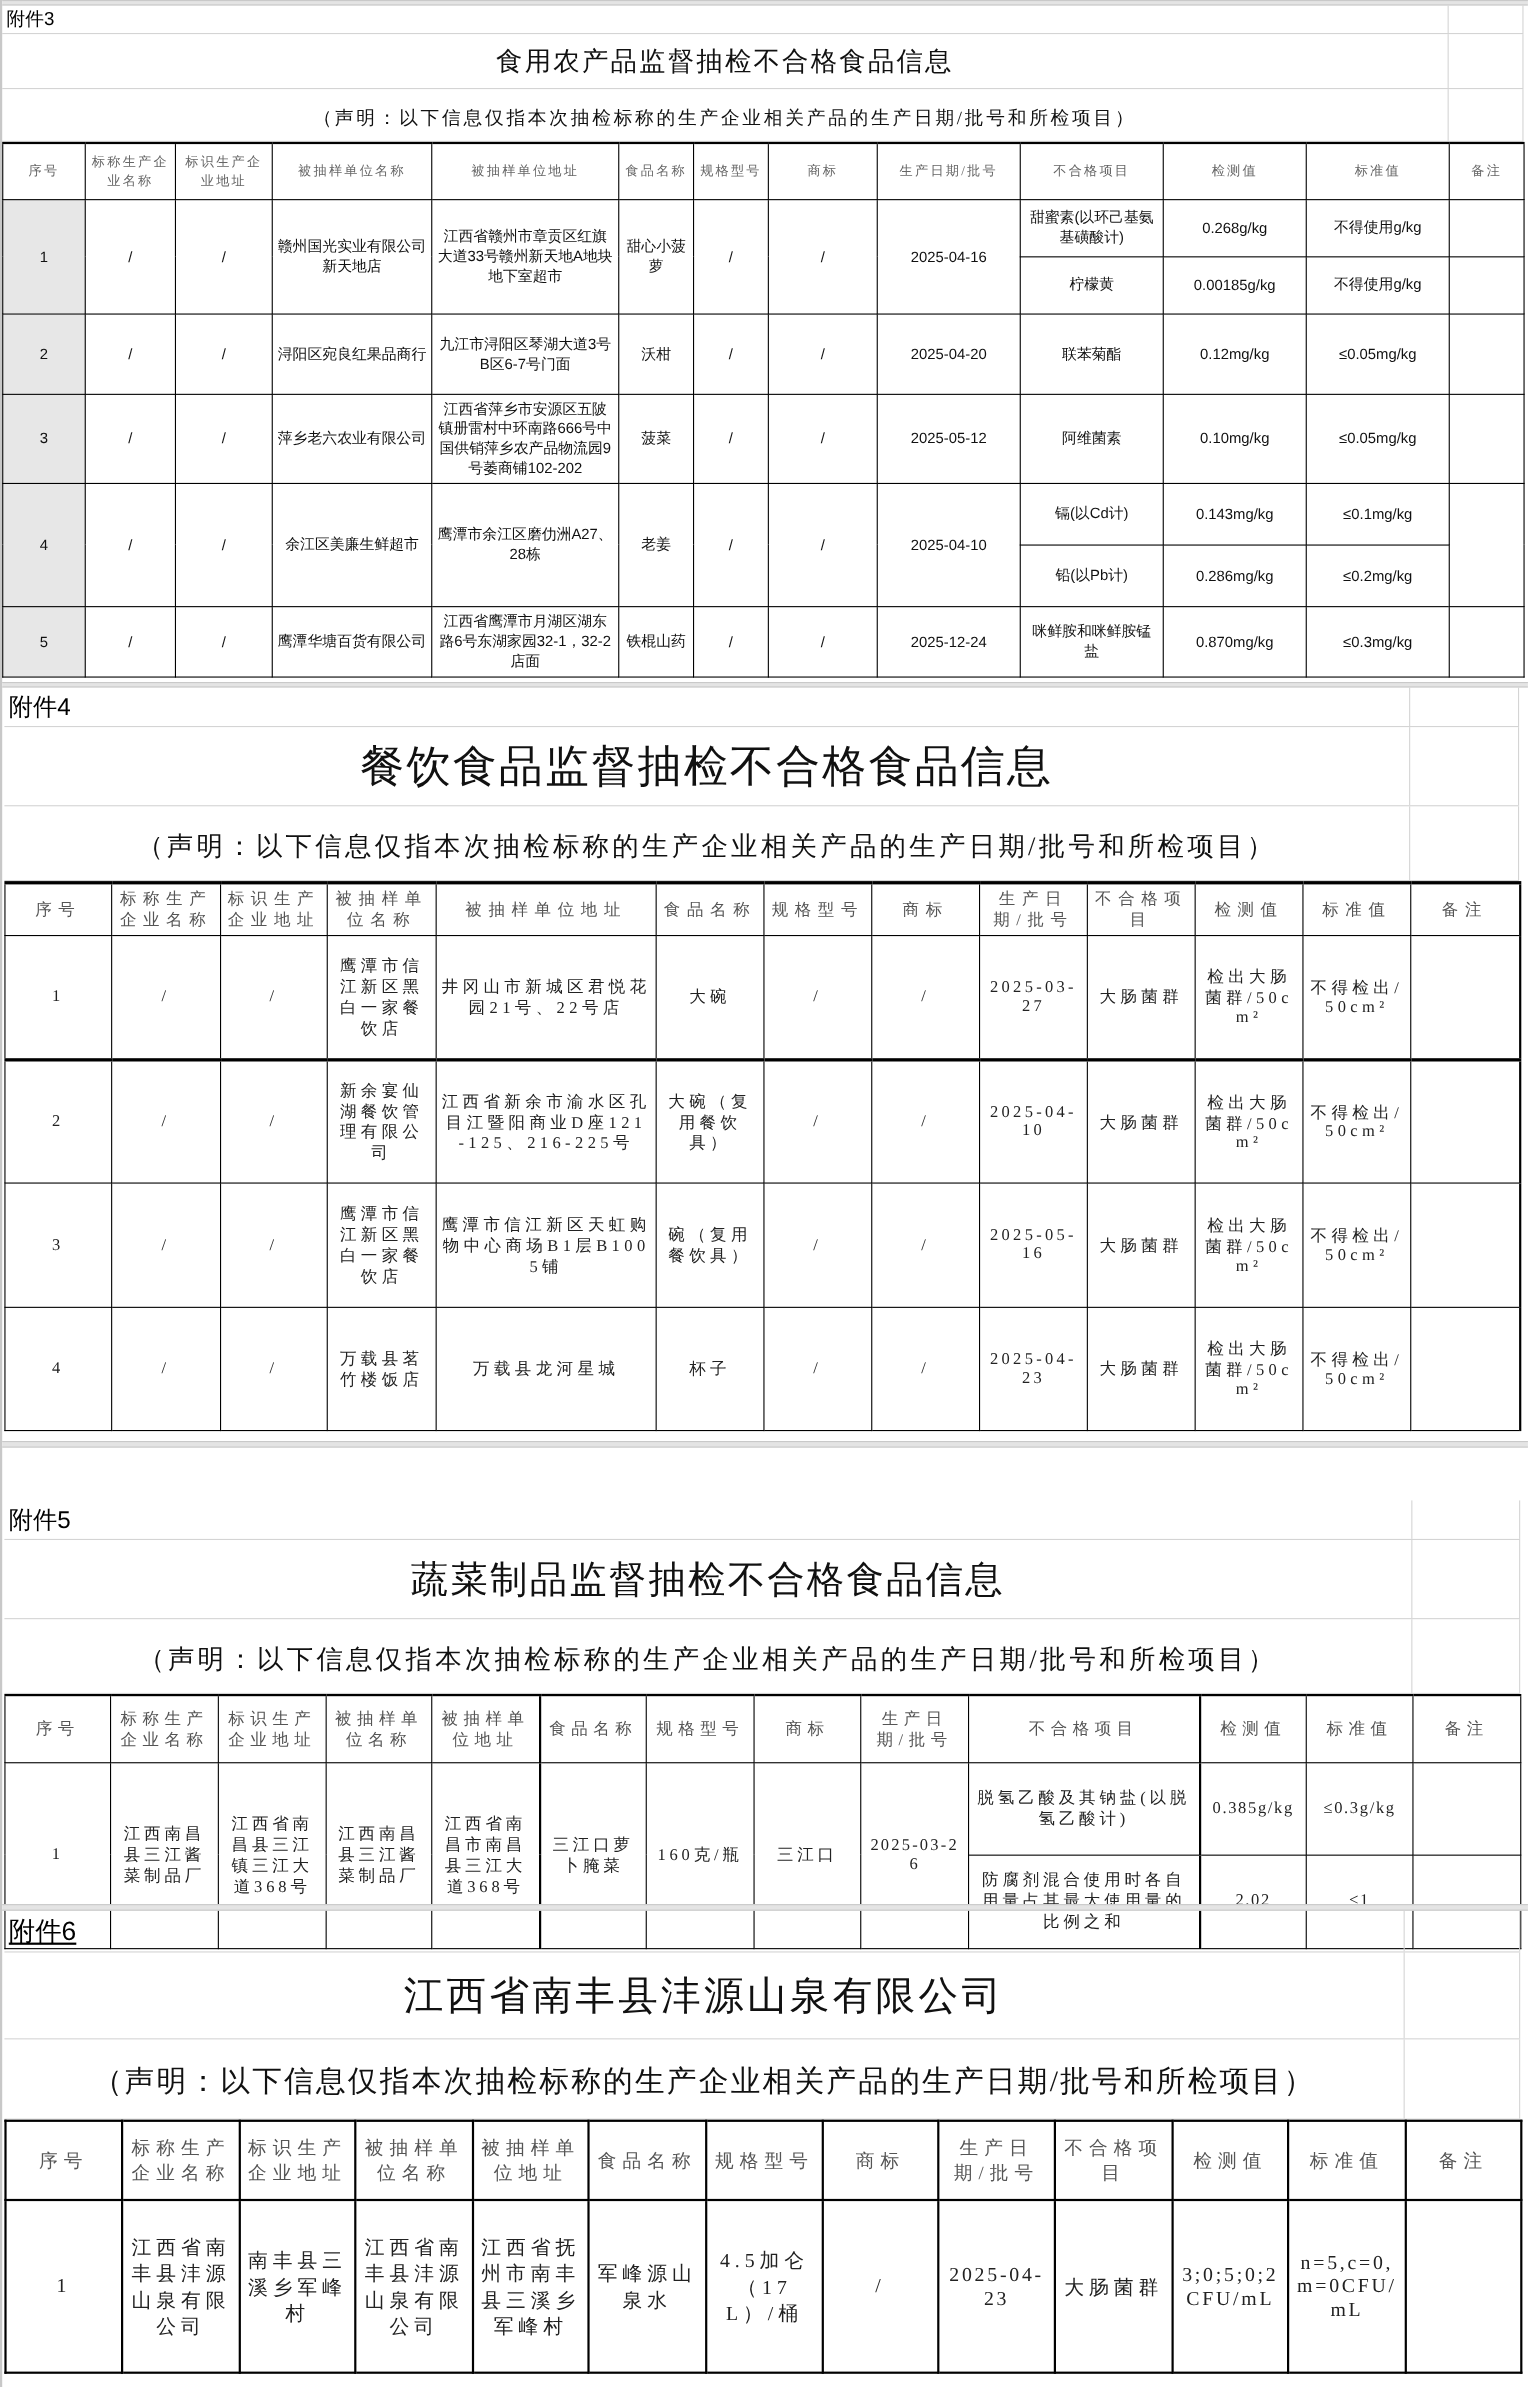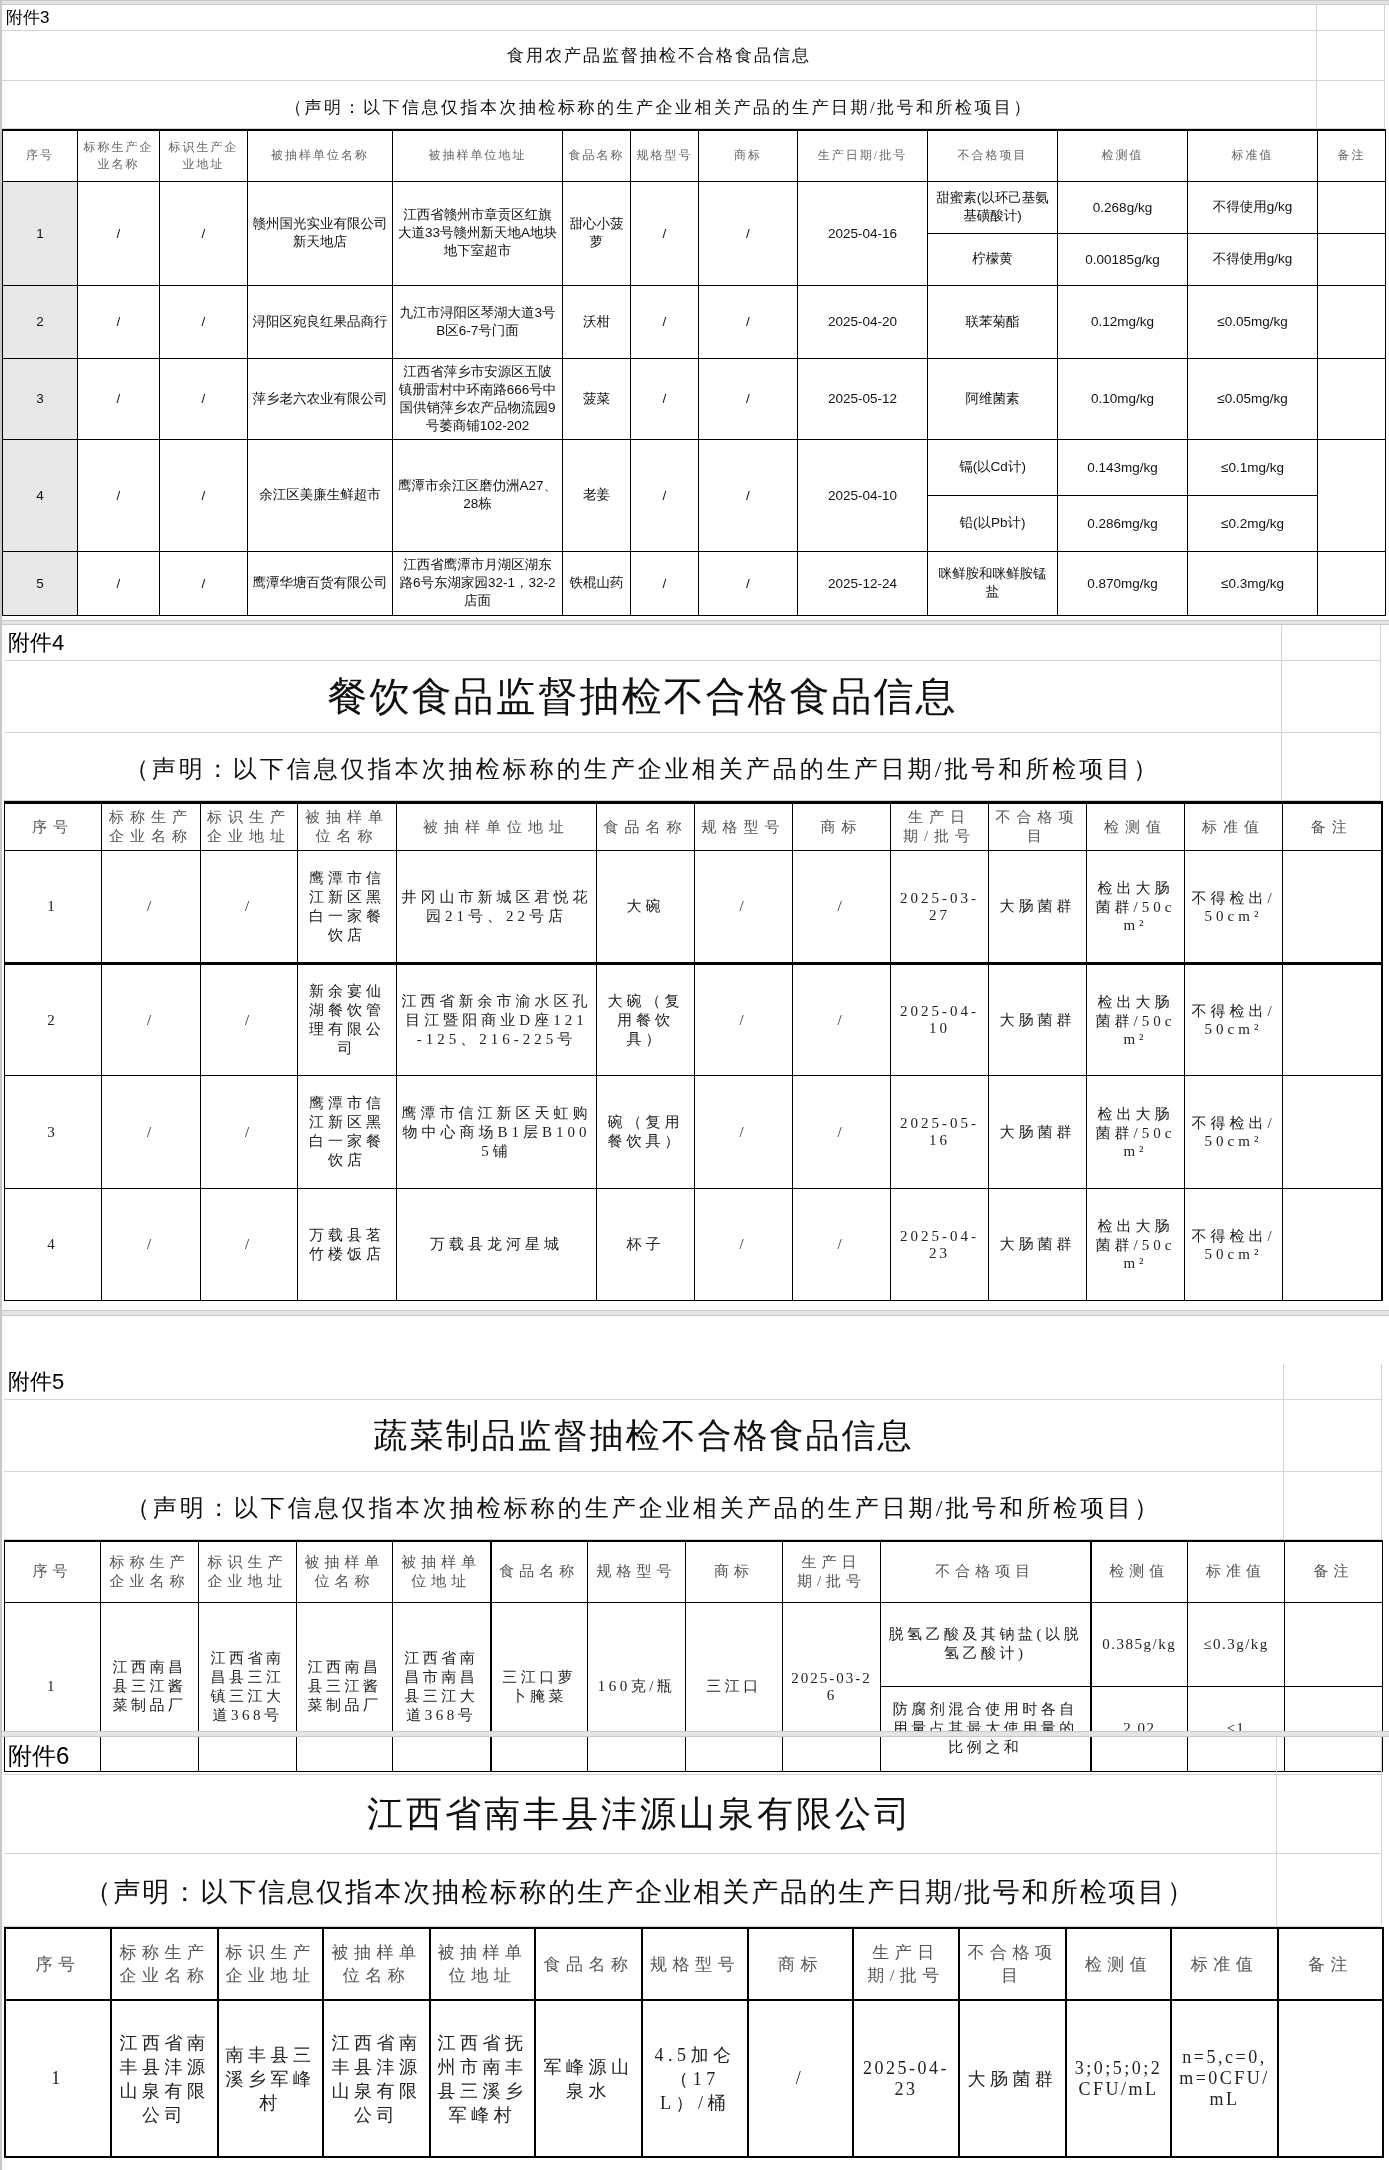--- a/index.html
+++ b/index.html
@@ -54,21 +54,21 @@
 
 <div class="edge"></div>
 <div class="band" style="top:0;height:5px;"></div>
 
 <div class="sec" style="top:5px;left:2px;width:1383px;">
   <div class="srow" style="height:26px;">
     <div class="mcell lbl" style="width:1315px;font-size:17px;">附件3</div>
     <div class="rcell"></div>
   </div>
   <div class="srow" style="height:50px;">
-    <div class="mcell ttl" style="width:1315px;font-size:17px;letter-spacing:2px;">食用农产品监督抽检不合格食品信息</div>
+    <div class="mcell ttl" style="width:1315px;font-size:24px;letter-spacing:2px;">食用农产品监督抽检不合格食品信息</div>
     <div class="rcell"></div>
   </div>
   <div class="srow" style="height:48px;">
     <div class="mcell stm" style="width:1315px;font-size:17px;letter-spacing:2.5px;padding-top:6px;">（声明：以下信息仅指本次抽检标称的生产企业相关产品的生产日期/批号和所检项目）</div>
     <div class="rcell"></div>
   </div>
   <table class="t t3" style="width:1383px;">
     <colgroup>
         <col style="width:75px">
         <col style="width:82px">
@@ -374,21 +374,21 @@
       <td class="nw">≤1</td>
       <td></td>
     </tr>
   </tbody>
     </table>
 </div>
 
 <div class="band" style="top:1731px;height:6px;"></div>
 
 <div class="sec" style="top:1737px;left:4px;width:1378px;">
-  <div class="srow" style="height:38px;">
+  <div class="srow" style="height:38px;text-decoration:underline;">
     <div class="mcell lbl" style="width:1273px;font-size:24px;">附件6</div>
     <div class="rcell"></div>
   </div>
   <div class="srow" style="height:79px;">
     <div class="mcell ttl" style="width:1273px;font-size:36px;letter-spacing:3px;">江西省南丰县沣源山泉有限公司</div>
     <div class="rcell"></div>
   </div>
   <div class="srow" style="height:73px;">
     <div class="mcell stm" style="width:1273px;font-size:27px;letter-spacing:2px;padding-top:4px;">（声明：以下信息仅指本次抽检标称的生产企业相关产品的生产日期/批号和所检项目）</div>
     <div class="rcell"></div>

